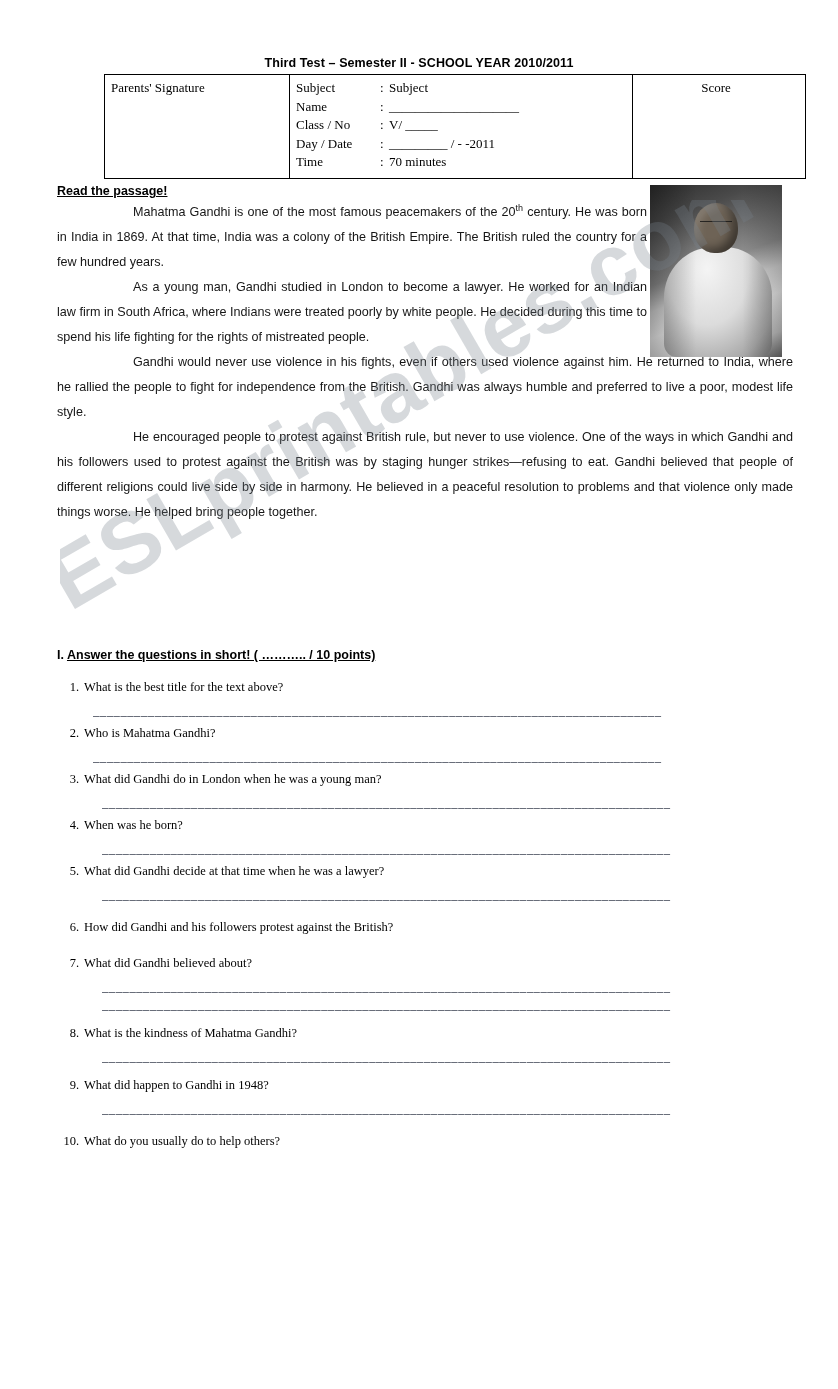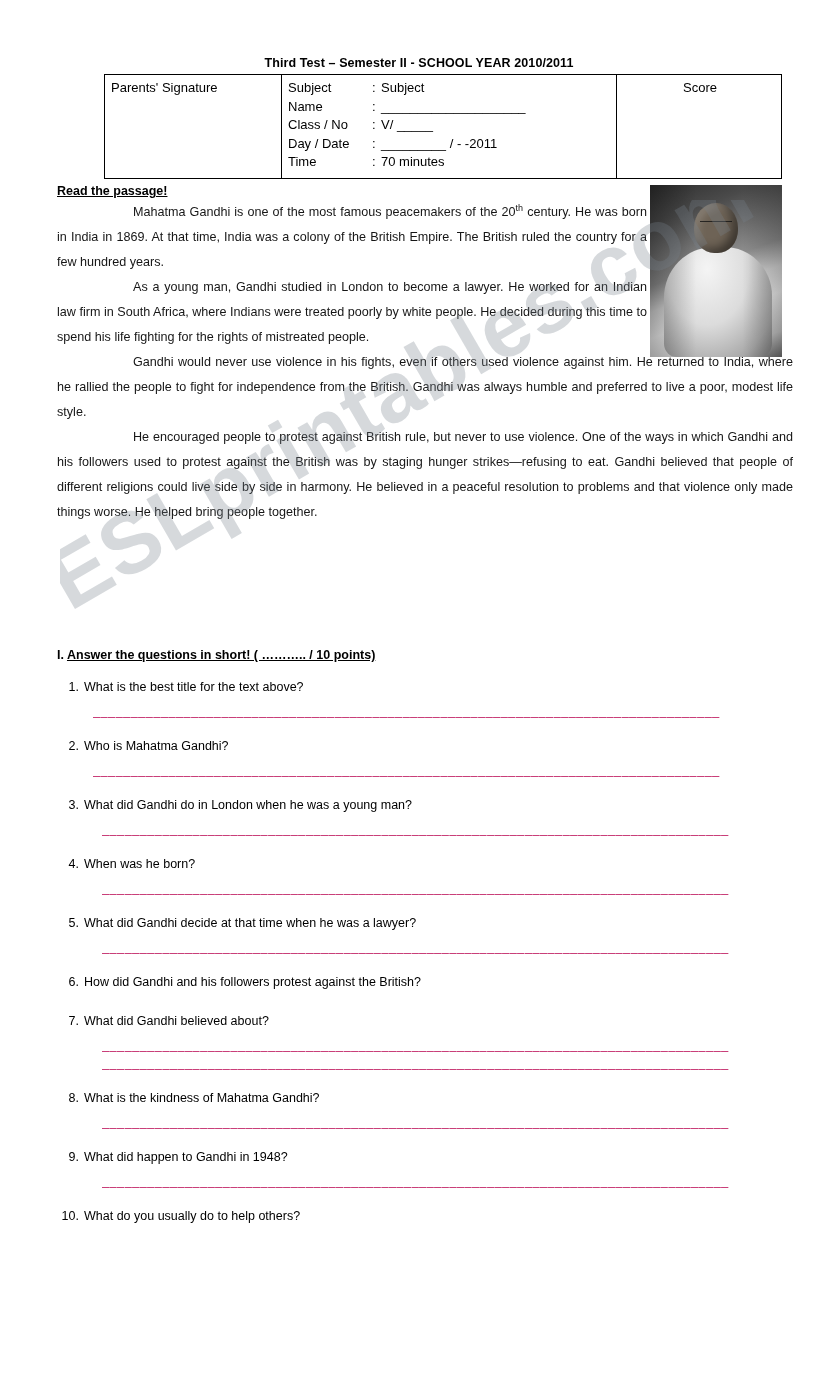--- a/index.html
+++ b/index.html
@@ -62,21 +62,22 @@
     top: 74px;
     left: 104px;
     width: 644px;
     border-collapse: collapse;
     table-layout: fixed;
   }
   .info-table td {
     border: 1px solid #000;
     vertical-align: top;
     font-size: 13px;
-    padding: 4px 4px 6px 6px;
+    padding: 4px 12px 6px 6px;
+    font-family: Liberation Serif, serif;
   }
   .col-parents { width: 166px; }
   .col-fields { width: 324px; }
   .col-score { width: 154px; }
   .field-row {
     display: flex;
     line-height: 18.5px;
     height: 18.5px;
     font-size: 13px;
     white-space: nowrap;
@@ -173,39 +174,39 @@
   .section-i .num { font-weight: bold; text-decoration: none; }
   
   .questions {
     position: absolute;
     top: 676px;
     left: 57px;
     width: 736px;
     font-size: 12.5px;
     z-index: 3;
   }
-  .q-item { margin-bottom: 17px; }
+  .q-item { margin-bottom: 4px; font-family: Liberation Serif, serif; }
   .q-text {
     padding-left: 22px;
     line-height: 22px;
     white-space: nowrap;
   }
   .q-text .q-num {
     display: inline-block;
     width: 20px;
     margin-left: -20px;
     text-align: right;
     padding-right: 5px;
   }
   .answer-line {
     margin-left: 36px;
     margin-top: 6px;
     height: 14px;
     overflow: hidden;
-    color: #be185d;
+    color: #0f172a;
     font-size: 12.5px;
     letter-spacing: 0.6px;
     white-space: nowrap;
     width: 700px;
   }
   .answer-line.short { width: 690px; margin-left: 45px; }
 </style>
 </head>
 <body>
 

